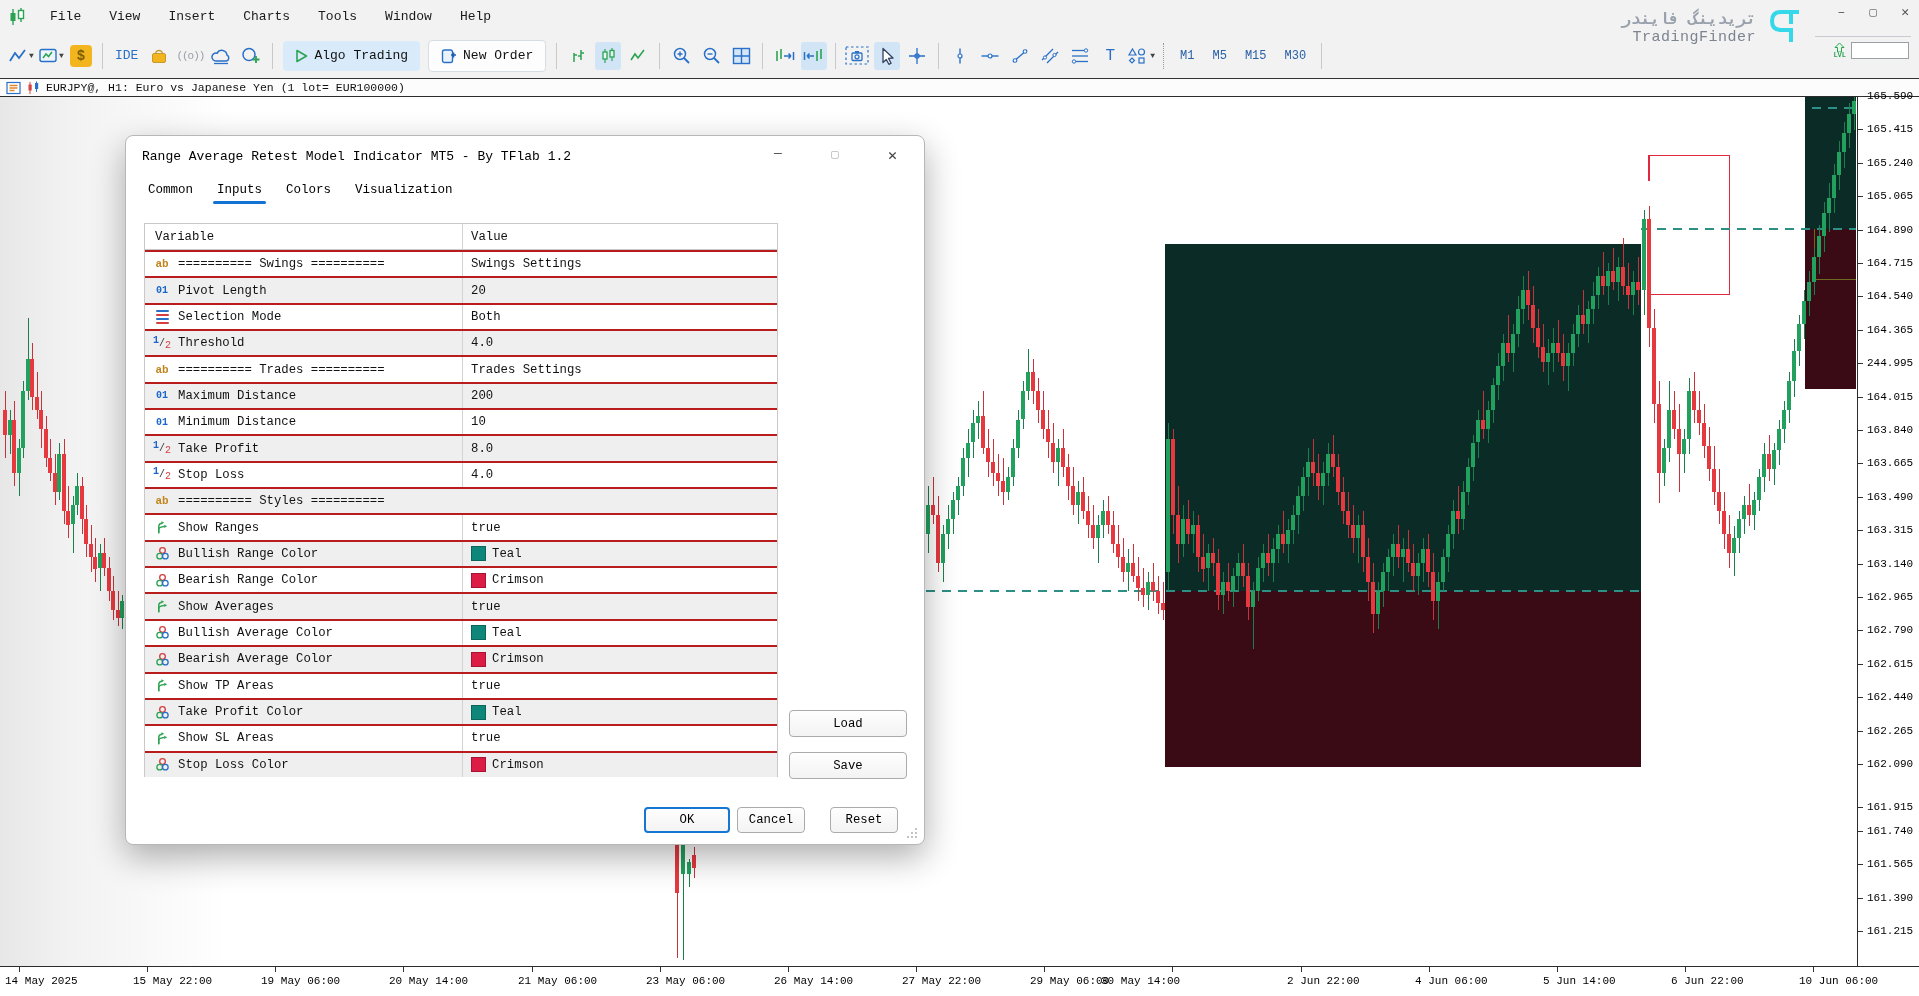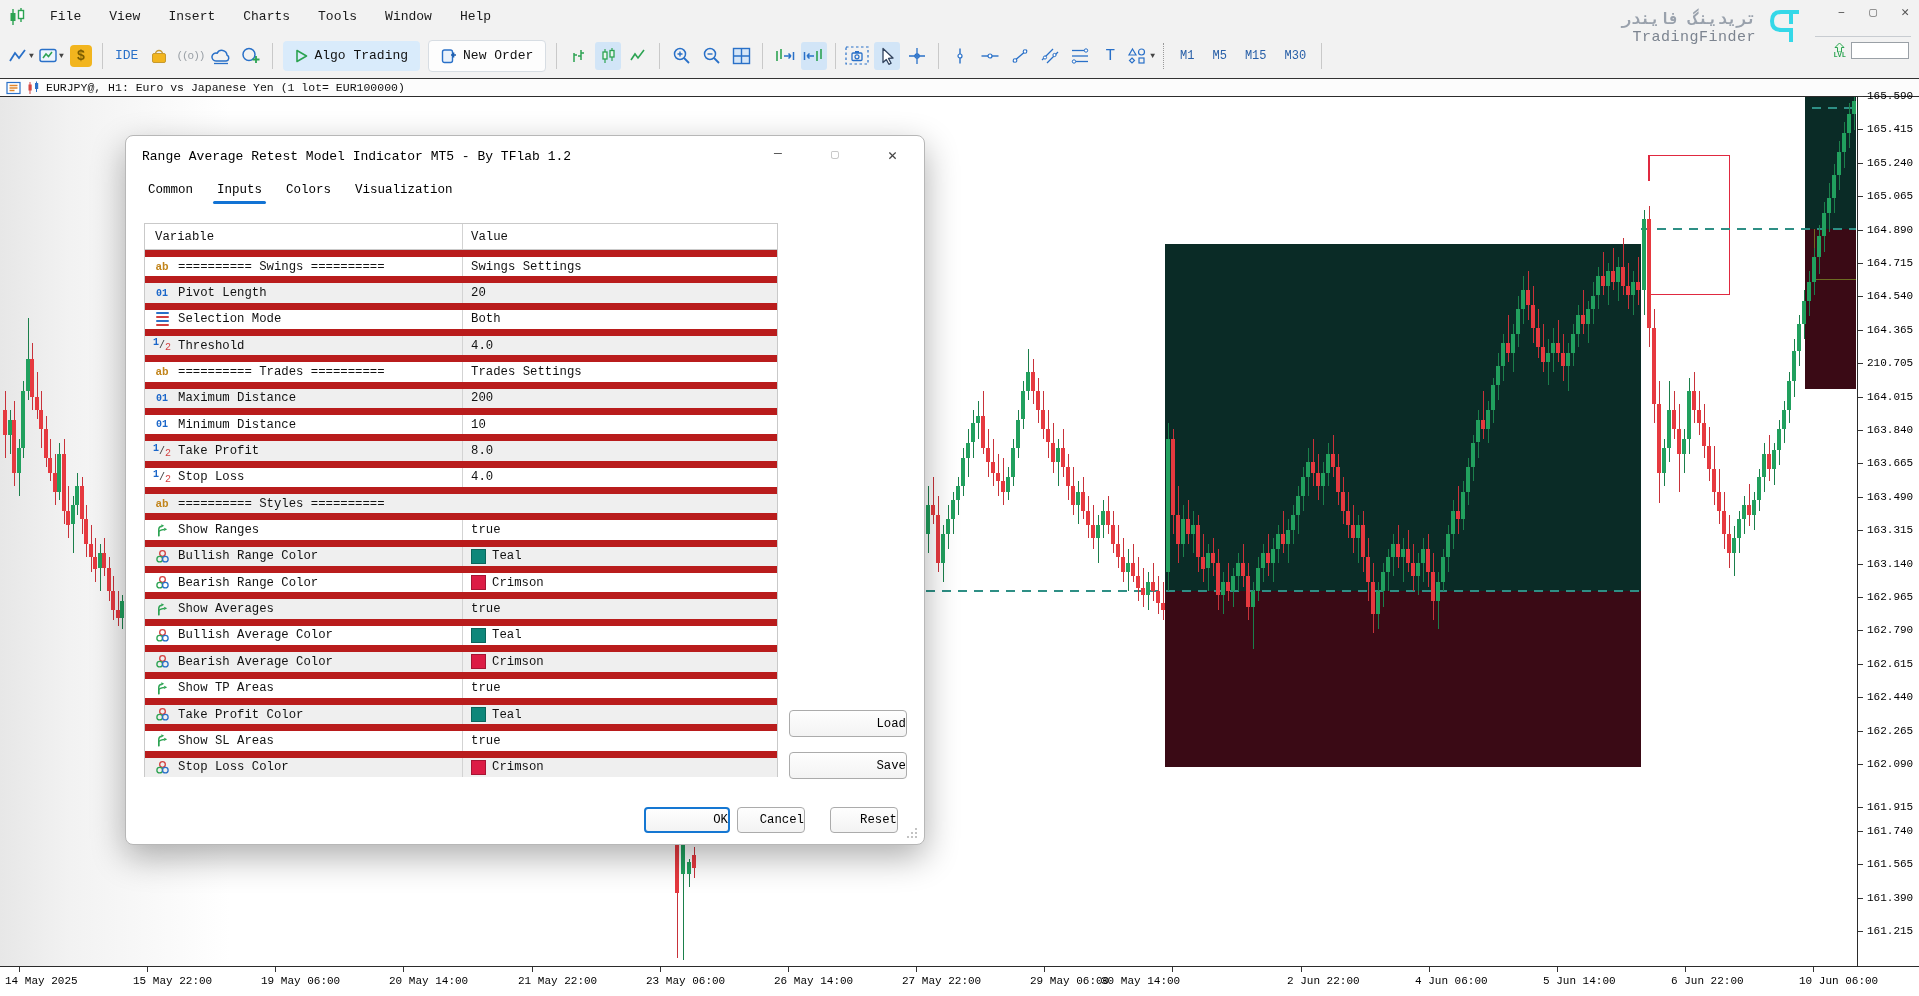--- a/index.html
+++ b/index.html
@@ -50,39 +50,39 @@
   .t-tick{position:absolute;top:0;width:1px;height:5px;background:#333;}
   .t-label{position:absolute;top:8px;font-size:11px;color:#000;white-space:nowrap;}
   
   .dialog{position:absolute;left:125px;top:135px;width:800px;height:710px;background:#fff;border:1px solid #b7b7b7;border-radius:8px;box-shadow:0 12px 34px rgba(0,0,0,.32);z-index:20;box-sizing:border-box;}
   .dlg-title{position:absolute;left:16px;top:13px;font-size:13px;color:#000;}
   .dlg-ctl{position:absolute;top:10px;font-size:13px;color:#444;cursor:default;}
   .dlg-tabs{position:absolute;left:20px;top:43px;display:flex;gap:20px;}
   .tab{font-size:12.5px;padding:4px 2px 7px;position:relative;color:#000;cursor:default;}
   .tab.active::after{content:"";position:absolute;left:-2px;right:-2px;bottom:0;height:3px;background:#1273d4;border-radius:2px;}
   .dlg-table{position:absolute;left:18px;top:87px;width:634px;height:554px;border:1px solid #c9c9c9;box-sizing:border-box;font-size:12.3px;}
-  .trow{display:flex;height:26.35px;align-items:center;border-top:7px solid #b91c1c;box-sizing:border-box;}
+  .trow{display:flex;height:26.35px;align-items:center;border-top:2px solid #b91c1c;box-sizing:border-box;}
   .trow.head{border-top:none;border-bottom:1px solid #c9c9c9;height:26px;}
   .trow.alt{background:#efefef;}
   .cname{width:317px;display:flex;align-items:center;gap:6px;padding-left:7px;box-sizing:border-box;overflow:hidden;white-space:nowrap;}
   .cval{flex:1;border-left:1px solid #d3d3d3;padding-left:8px;display:flex;align-items:center;gap:6px;height:100%;box-sizing:border-box;overflow:hidden;white-space:nowrap;}
   .trow.head .cname{padding-left:10px;}
   .ic-wrap{width:20px;display:flex;justify-content:center;flex:none;}
   .ic{width:15px;height:15px;}
   .ic-ab{color:#c2851c;font-size:11px;font-weight:bold;width:auto;height:auto;}
   .ic-01{color:#1a66c9;font-size:10px;font-weight:bold;width:auto;height:auto;}
   .ic-enum{display:inline-flex;flex-direction:column;gap:2px;width:13px;height:auto;}
   .ic-enum i{height:2px;border-radius:1px;background:#2970c8;}
   .ic-enum i:nth-child(2),.ic-enum i:nth-child(4){background:#d43f3f;}
   .ic-half{font-size:10px;width:auto;height:auto;line-height:1;}
   .ic-half b{color:#1a66c9;font-weight:bold;vertical-align:3px;}
   .ic-half em{font-style:normal;color:#333;}
   .ic-half u{color:#d43f3f;text-decoration:none;vertical-align:-2px;}
   .swatch{width:13px;height:13px;flex:none;border:1px solid rgba(0,0,0,.25);}
-  .btn{position:absolute;display:flex;align-items:center;justify-content:flex-end;font-size:12.3px;color:#000;background:linear-gradient(#fefefe,#f3f3f3);border:1px solid #ababab;border-radius:4px;box-sizing:border-box;cursor:default;}
+  .btn{position:absolute;display:flex;align-items:center;justify-content:center;font-size:12.3px;color:#000;background:linear-gradient(#fefefe,#f3f3f3);border:1px solid #ababab;border-radius:4px;box-sizing:border-box;cursor:default;}
   .btn.primary{border:2px solid #1577d2;}
   .grip{position:absolute;right:6px;bottom:5px;width:12px;height:12px;opacity:.5;
     background:radial-gradient(circle at 2px 10px,#888 1px,transparent 1.5px),radial-gradient(circle at 6px 10px,#888 1px,transparent 1.5px),radial-gradient(circle at 10px 10px,#888 1px,transparent 1.5px),radial-gradient(circle at 6px 6px,#888 1px,transparent 1.5px),radial-gradient(circle at 10px 6px,#888 1px,transparent 1.5px),radial-gradient(circle at 10px 2px,#888 1px,transparent 1.5px);}
 </style>
 </head>
 <body>
 
 <div id="app">
 
   <div class="menubar">
@@ -790,21 +790,21 @@
     </div>
     <div id="price-axis">
         <div class="p-label" style="top: -7px;">165.590</div>
         <div class="p-label" style="top: 26.4px;">165.415</div>
         <div class="p-label" style="top: 59.8px;">165.240</div>
         <div class="p-label" style="top: 93.2px;">165.065</div>
         <div class="p-label" style="top: 126.6px;">164.890</div>
         <div class="p-label" style="top: 160px;">164.715</div>
         <div class="p-label" style="top: 193.4px;">164.540</div>
         <div class="p-label" style="top: 226.8px;">164.365</div>
-        <div class="p-label" style="top: 260.2px;">210.705</div>
+        <div class="p-label" style="top: 260.2px;">244.995</div>
         <div class="p-label" style="top: 293.6px;">164.015</div>
         <div class="p-label" style="top: 327px;">163.840</div>
         <div class="p-label" style="top: 360.4px;">163.665</div>
         <div class="p-label" style="top: 393.8px;">163.490</div>
         <div class="p-label" style="top: 427.2px;">163.315</div>
         <div class="p-label" style="top: 460.6px;">163.140</div>
         <div class="p-label" style="top: 494px;">162.965</div>
         <div class="p-label" style="top: 527.4px;">162.790</div>
         <div class="p-label" style="top: 560.8px;">162.615</div>
         <div class="p-label" style="top: 594.2px;">162.440</div>
@@ -820,21 +820,21 @@
   <div id="time-axis">
       <div class="t-tick" style="left: 19px;"></div>
       <div class="t-label" style="left: 5px; text-align: right;">14 May 2025</div>
       <div class="t-tick" style="left: 147px;"></div>
       <div class="t-label" style="left: 133px;">15 May 22:00</div>
       <div class="t-tick" style="left: 275px;"></div>
       <div class="t-label" style="left: 261px;">19 May 06:00</div>
       <div class="t-tick" style="left: 403px;"></div>
       <div class="t-label" style="left: 389px;">20 May 14:00</div>
       <div class="t-tick" style="left: 532px;"></div>
-      <div class="t-label" style="left: 518px;">21 May 22:00</div>
+      <div class="t-label" style="left: 518px;">21 May 06:00</div>
       <div class="t-tick" style="left: 660px;"></div>
       <div class="t-label" style="left: 646px;">23 May 06:00</div>
       <div class="t-tick" style="left: 788px;"></div>
       <div class="t-label" style="left: 774px;">26 May 14:00</div>
       <div class="t-tick" style="left: 916px;"></div>
       <div class="t-label" style="left: 902px;">27 May 22:00</div>
       <div class="t-tick" style="left: 1044px;"></div>
       <div class="t-label" style="left: 1030px;">29 May 06:00</div>
       <div class="t-tick" style="left: 1172px;"></div>
       <div class="t-label" style="left: 1101px;">30 May 14:00</div>

